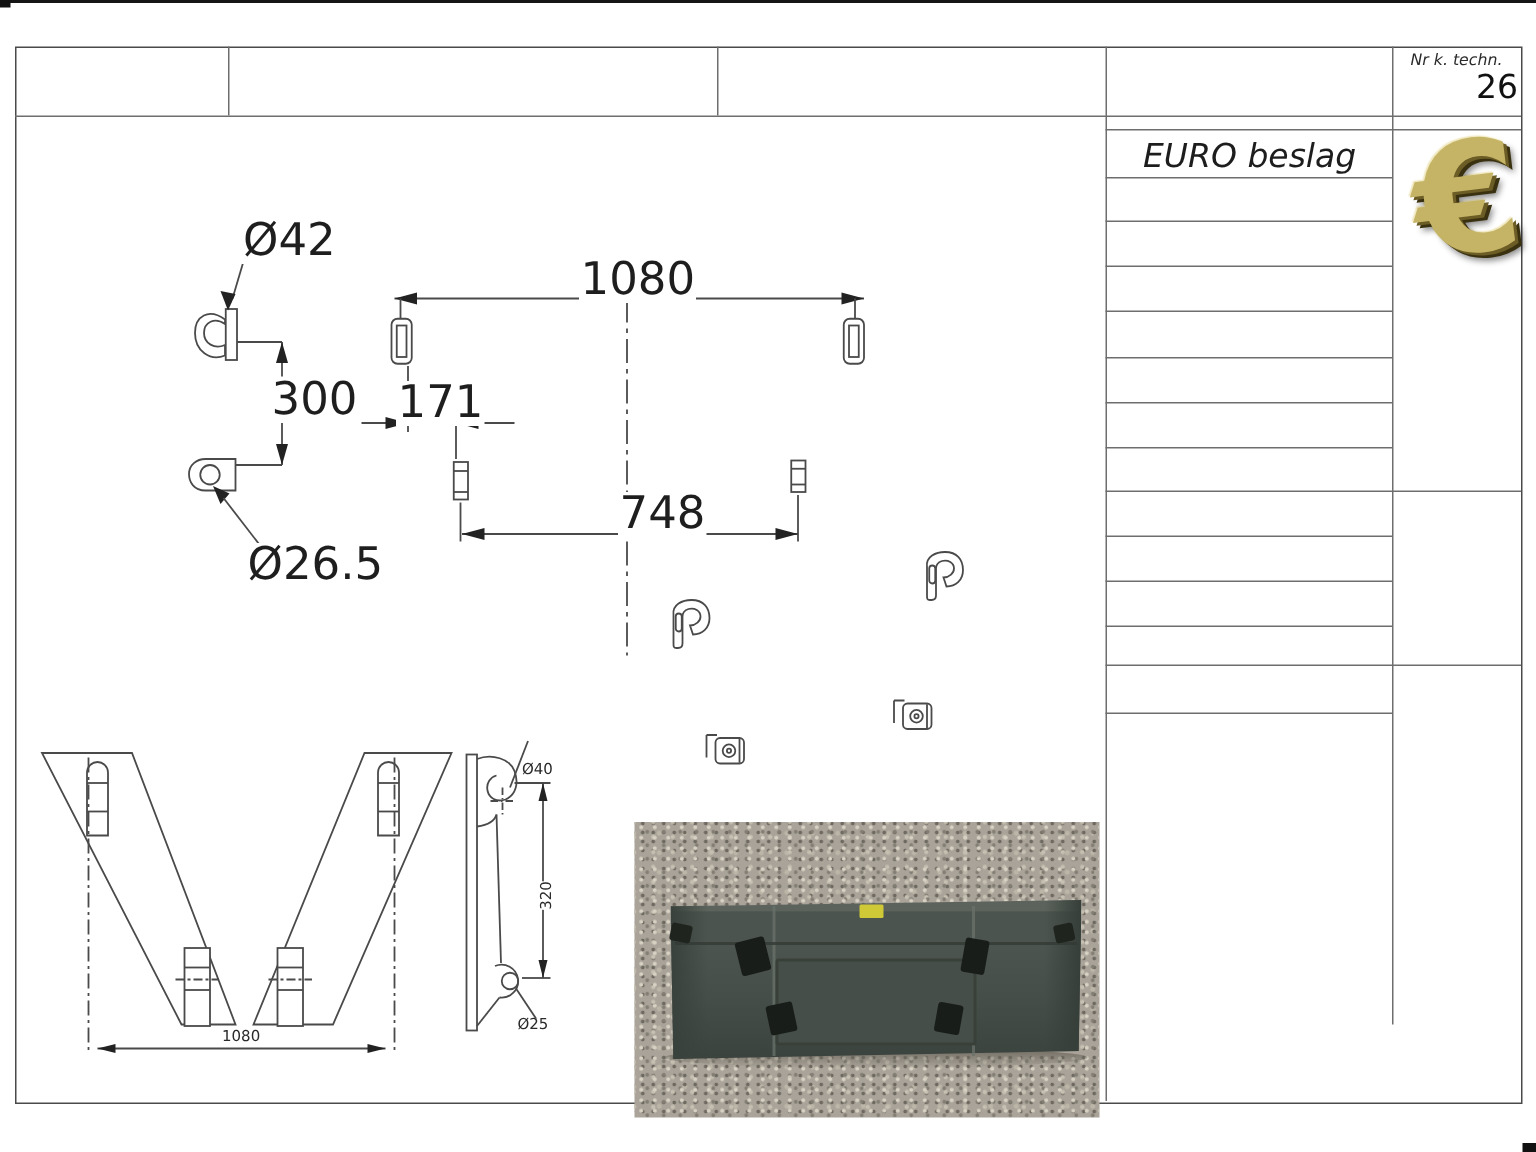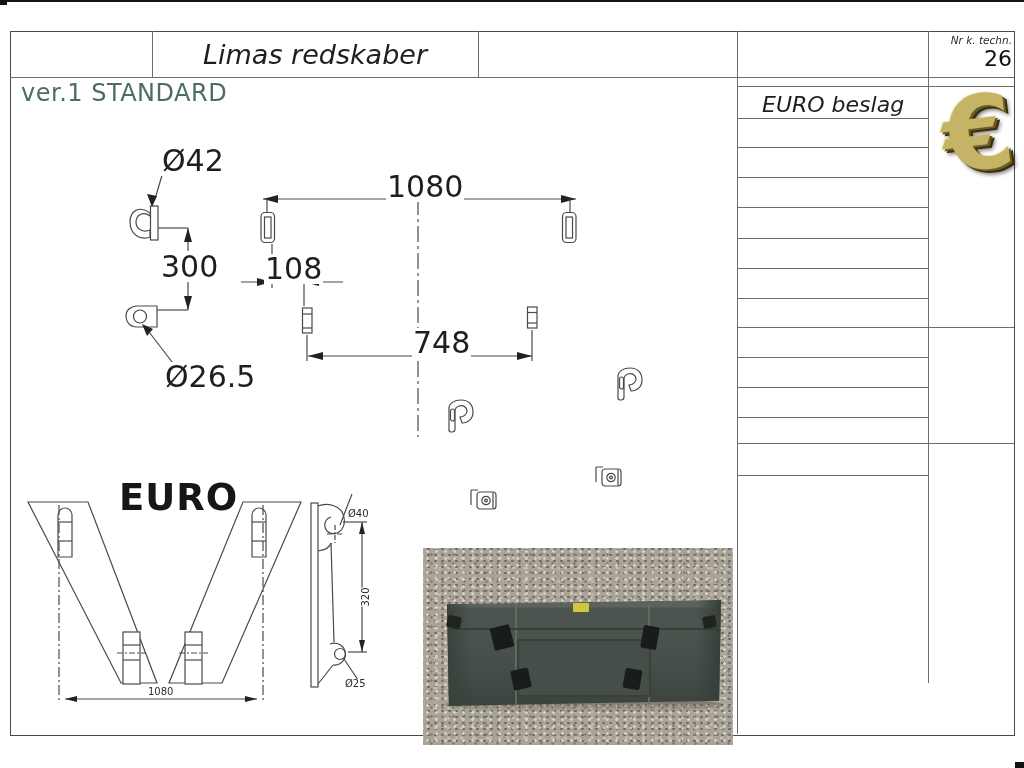--- a/index.html
+++ b/index.html
@@ -8,21 +8,21 @@
   
   .topline{position:absolute;left:0;top:0;width:1024px;height:2px;background:#151515;}
   .corner-mark-tl{position:absolute;left:0;top:0;width:7px;height:5px;background:#111;}
   .corner-mark-br{position:absolute;left:1015px;top:762px;width:9px;height:6px;background:#111;}
   
   .frame{position:absolute;left:10px;top:31px;width:1003px;height:703px;border:1.5px solid #4a4a4a;}
   .hl,.vl{position:absolute;background:#6e6e6e;}
   
   .title{position:absolute;left:152px;top:31px;width:326px;height:46px;line-height:48px;
          text-align:center;font-style:italic;font-size:27px;color:#1f1f1f;}
-  .nrlabel{position:absolute;left:930px;top:34px;width:82px;text-align:right;
+  .nrlabel{position:absolute;left:930px;top:34px;width:82px;text-align:center;
            font-style:italic;font-size:10.5px;color:#2b2b2b;}
   .nrvalue{position:absolute;left:930px;top:46px;width:82px;text-align:right;
            font-size:22px;color:#111;}
   .version{position:absolute;left:21px;top:79px;font-size:24px;letter-spacing:.5px;color:#4e6e5d;}
   .eurobeslag{position:absolute;left:762px;top:92px;font-size:22px;font-style:italic;color:#1d1d1d;}
   
   .euro3d{position:absolute;left:933px;top:84px;width:90px;height:100px;
           font-size:102px;font-weight:bold;line-height:100px;text-align:center;
           color:#c5b465;transform:rotate(-7deg);
           text-shadow:2px 2px 0 #6b5d25,4px 4px 0 #3a3110,5px 6px 4px rgba(0,0,0,.45),-1px -1px 1px #efe6bb;}
@@ -85,24 +85,22 @@
   <div class="hl" style="left:737px;top:238px;width:191px;height:1px"></div>
   <div class="hl" style="left:737px;top:268px;width:191px;height:1px"></div>
   <div class="hl" style="left:737px;top:298px;width:191px;height:1px"></div>
   <div class="hl" style="left:737px;top:327px;width:277px;height:1px"></div>
   <div class="hl" style="left:737px;top:357px;width:191px;height:1px"></div>
   <div class="hl" style="left:737px;top:387px;width:191px;height:1px"></div>
   <div class="hl" style="left:737px;top:417px;width:191px;height:1px"></div>
   <div class="hl" style="left:737px;top:443px;width:277px;height:1px"></div>
   <div class="hl" style="left:737px;top:475px;width:191px;height:1px"></div>
 
-  <div class="title">Limas redskaber</div>
   <div class="nrlabel">Nr k. techn.</div>
   <div class="nrvalue">26</div>
-  <div class="version">ver.1 STANDARD</div>
   <div class="eurobeslag">EURO beslag</div>
   <div class="euro3d">€</div>
 
   <svg class="linework" width="1024" height="768" viewBox="0 0 1024 768" stroke="#4a4a4a" fill="none" stroke-width="1.2">
 
     <g>
       <rect x="150.5" y="206" width="7.5" height="34"></rect>
       <path d="M150,213 C139,205 130,211 130,222 C130,234 140,241 150,237 L150,230 C143,233 136,229 136,222 C136,215 143,211 150,216 Z" fill="#fff"></path>
       <line x1="163" y1="172" x2="214" y2="172"></line>
       <line x1="163" y1="172" x2="155" y2="199"></line>
@@ -208,27 +206,26 @@
       <line x1="348" y1="652" x2="367" y2="652"></line>
       <line x1="362" y1="522" x2="362" y2="652"></line>
       <polygon points="362,522 359,534 365,534" fill="#222" stroke="none"></polygon>
       <polygon points="362,652 359,640 365,640" fill="#222" stroke="none"></polygon>
       <line x1="352" y1="494" x2="340" y2="525"></line>
       <line x1="344" y1="659" x2="358" y2="680"></line>
     </g>
   </svg>
 
   <div class="dim" style="left:161px;top:146px">Ø42</div>
-  <div class="dim" style="left:160px;top:252px">300</div>
+  <div class="dim" style="left:180px;top:252px">300</div>
   <div class="dim" style="left:164px;top:362px">Ø26.5</div>
   <div class="dim" style="left:386px;top:172px">1080</div>
-  <div class="dim" style="left:264px;top:254px">108</div>
+  <div class="dim" style="left:264px;top:254px">171</div>
   <div class="dim" style="left:412px;top:328px">748</div>
 
-  <div class="euro-title">EURO</div>
   <div class="dim-sm" style="left:148px;top:687px">1080</div>
 
   <div class="dim-sm" style="left:348px;top:509px">Ø40</div>
   <div class="dim-sm d320" style="left:356px;top:592px">320</div>
   <div class="dim-sm" style="left:345px;top:679px">Ø25</div>
 
   <div class="photo">
     <div class="bucket-shadow"></div>
     <div class="bucket-body"></div>
     <div class="bucket-endshade"></div>

